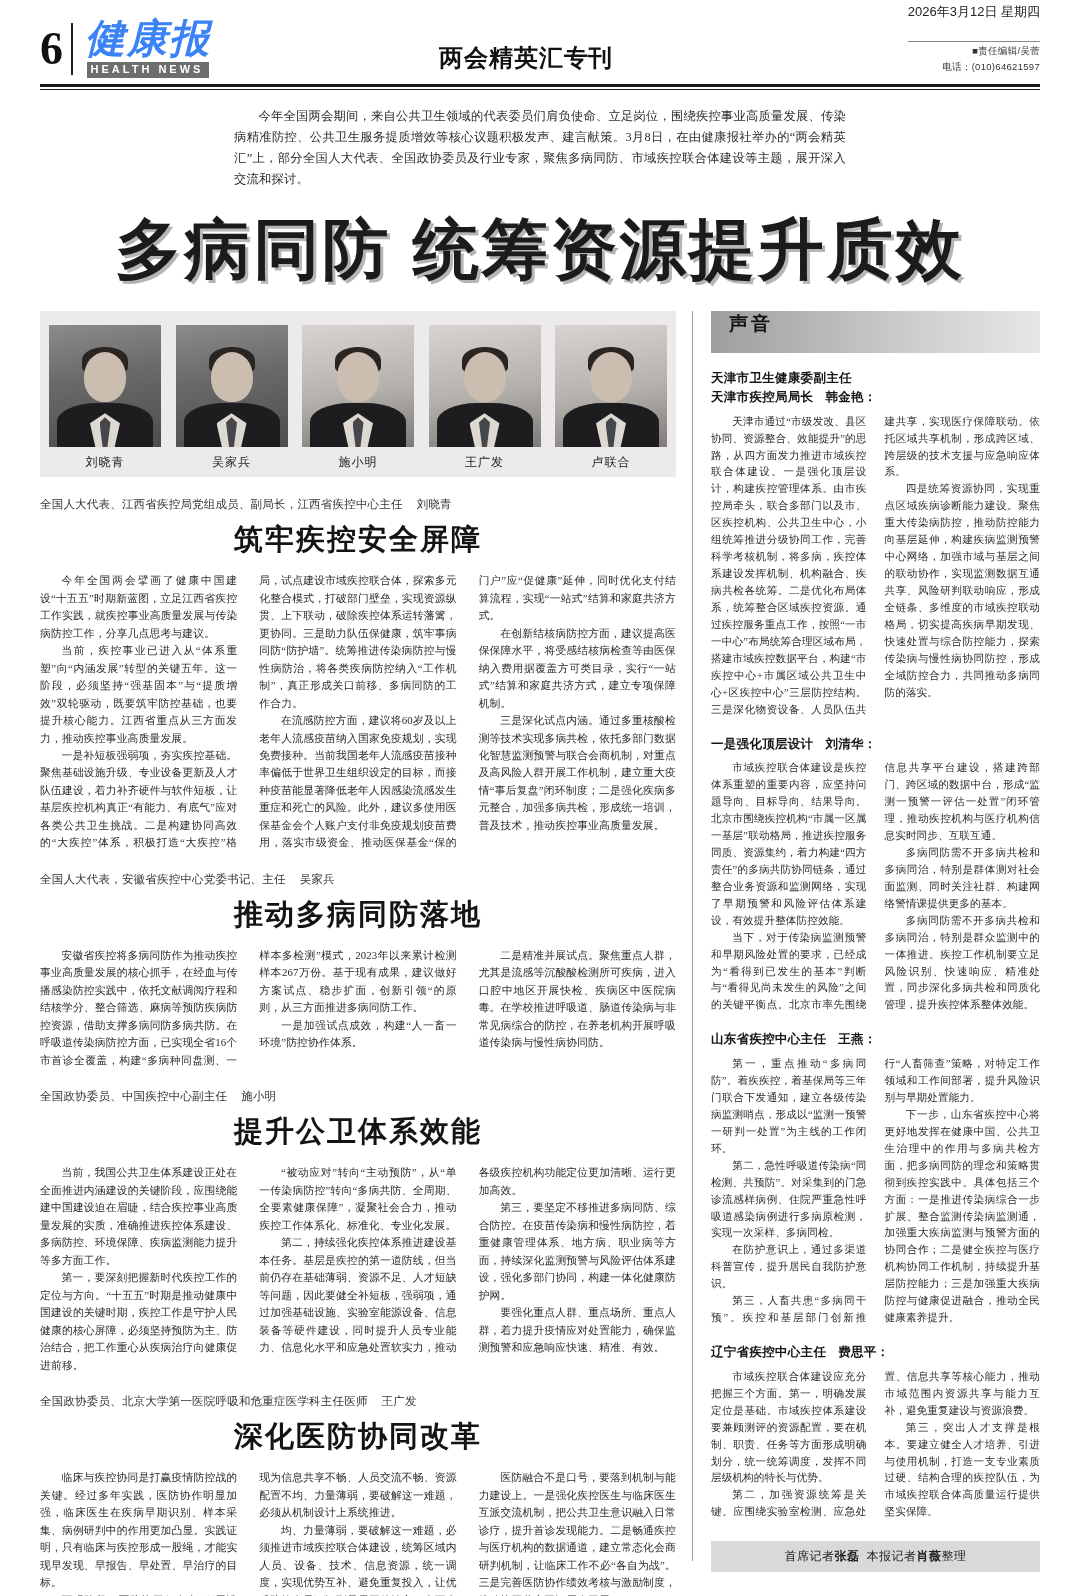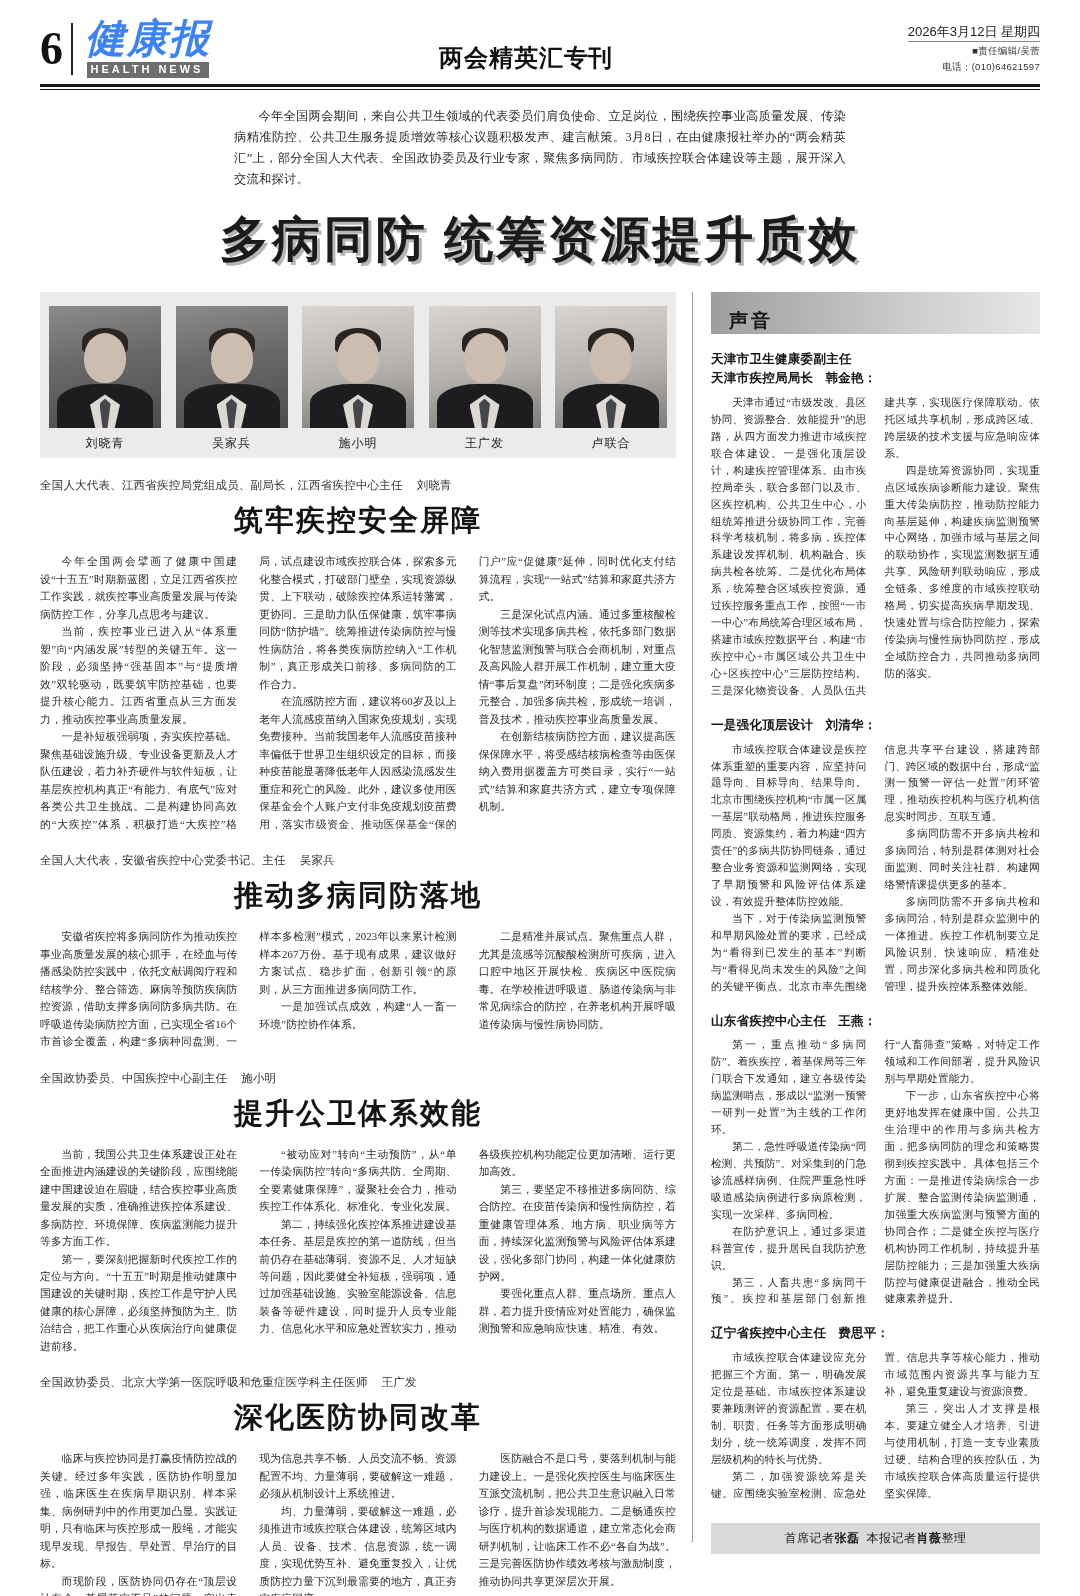--- a/index.html
+++ b/index.html
@@ -97,21 +97,21 @@
   .mh-right {
     text-align: right;
     padding-bottom: 4px;
     min-width: 200px;
   }
   .mh-date {
     font-family: "Liberation Sans", sans-serif;
     font-size: 13px;
     color: #222;
     border-bottom: 1px solid #888;
-    padding-bottom: 0;
+    padding-bottom: 20px;
     display: inline-block;
   }
   .mh-editor, .mh-phone {
     font-family: "Liberation Sans", sans-serif;
     font-size: 9.5px;
     color: #333;
     margin-top: 3px;
     letter-spacing: 0.3px;
   }
   .rule-thick {
@@ -133,21 +133,21 @@
     text-indent: 2em;
     color: #2b2b2b;
     letter-spacing: 0.2px;
   }
 
   
   .headline {
     margin-top: 22px;
     text-align: center;
     font-family: "Liberation Sans", sans-serif;
-    font-size: 49px;
+    font-size: 66px;
     font-weight: bold;
     letter-spacing: 3px;
     color: #1b1b1b;
     text-shadow: 3px 3px 0 rgba(90,90,90,0.45);
     line-height: 1.1;
   }
 
   
   .main {
     display: flex;
@@ -274,21 +274,21 @@
     color: #2a2a2a;
     letter-spacing: 0.15px;
   }
   .cols3 p { margin: 0; text-indent: 2em; }
 
   
   .voice-head {
     background: linear-gradient(90deg,#9e9e9e 0%,#c9c9c9 55%,#e7e7e7 100%);
     height: 42px;
     display: flex;
-    align-items: flex-end;
+    align-items: flex-start;
     padding-left: 18px;
     box-sizing: border-box;
   }
   .voice-head span {
     font-family: "Liberation Sans", sans-serif;
     font-size: 19px;
     font-weight: bold;
     color: #151515;
     letter-spacing: 3px;
   }
@@ -413,22 +413,22 @@
       <div class="article">
         <div class="byline">
           <span>全国人大代表、江西省疾控局党组成员、副局长，江西省疾控中心主任</span><span class="nm">刘晓青</span>
         </div>
         <div class="art-title">筑牢疾控安全屏障</div>
         <div class="cols3">
           <p>今年全国两会擘画了健康中国建设“十五五”时期新蓝图，立足江西省疾控工作实践，就疾控事业高质量发展与传染病防控工作，分享几点思考与建议。</p>
           <p>当前，疾控事业已进入从“体系重塑”向“内涵发展”转型的关键五年。这一阶段，必须坚持“强基固本”与“提质增效”双轮驱动，既要筑牢防控基础，也要提升核心能力。江西省重点从三方面发力，推动疾控事业高质量发展。</p>
           <p>一是补短板强弱项，夯实疾控基础。聚焦基础设施升级、专业设备更新及人才队伍建设，着力补齐硬件与软件短板，让基层疾控机构真正“有能力、有底气”应对各类公共卫生挑战。二是构建协同高效的“大疾控”体系，积极打造“大疾控”格局，试点建设市域疾控联合体，探索多元化整合模式，打破部门壁垒，实现资源纵贯、上下联动，破除疾控体系运转藩篱，更协同。三是助力队伍保健康，筑牢事病同防“防护墙”。统筹推进传染病防控与慢性病防治，将各类疾病防控纳入“工作机制”，真正形成关口前移、多病同防的工作合力。</p>
           <p>在流感防控方面，建议将60岁及以上老年人流感疫苗纳入国家免疫规划，实现免费接种。当前我国老年人流感疫苗接种率偏低于世界卫生组织设定的目标，而接种疫苗能显著降低老年人因感染流感发生重症和死亡的风险。此外，建议多使用医保基金会个人账户支付非免疫规划疫苗费用，落实市级资金、推动医保基金“保的门户”应“促健康”延伸，同时优化支付结算流程，实现“一站式”结算和家庭共济方式。</p>
+          <p>在创新结核病防控方面，建议提高医保保障水平，将受感结核病检查等由医保纳入费用据覆盖方可类目录，实行“一站式”结算和家庭共济方式，建立专项保障机制。</p>
           <p>三是深化试点内涵。通过多重核酸检测等技术实现多病共检，依托多部门数据化智慧监测预警与联合会商机制，对重点及高风险人群开展工作机制，建立重大疫情“事后复盘”闭环制度；二是强化疾病多元整合，加强多病共检，形成统一培训，普及技术，推动疾控事业高质量发展。</p>
-          <p>在创新结核病防控方面，建议提高医保保障水平，将受感结核病检查等由医保纳入费用据覆盖方可类目录，实行“一站式”结算和家庭共济方式，建立专项保障机制。</p>
         </div>
       </div>
 
       <div class="article">
         <div class="byline">
           <span>全国人大代表，安徽省疾控中心党委书记、主任</span><span class="nm">吴家兵</span>
         </div>
         <div class="art-title">推动多病同防落地</div>
         <div class="cols3">
           <p>安徽省疾控将多病同防作为推动疾控事业高质量发展的核心抓手，在经血与传播感染防控实践中，依托文献调阅疗程和结核学分、整合筛选、麻病等预防疾病防控资源，借助支撑多病同防多病共防。在呼吸道传染病防控方面，已实现全省16个市首诊全覆盖，构建“多病种同盘测、一样本多检测”模式，2023年以来累计检测样本267万份。基于现有成果，建议做好方案试点、稳步扩面，创新引领“的原则，从三方面推进多病同防工作。</p>

